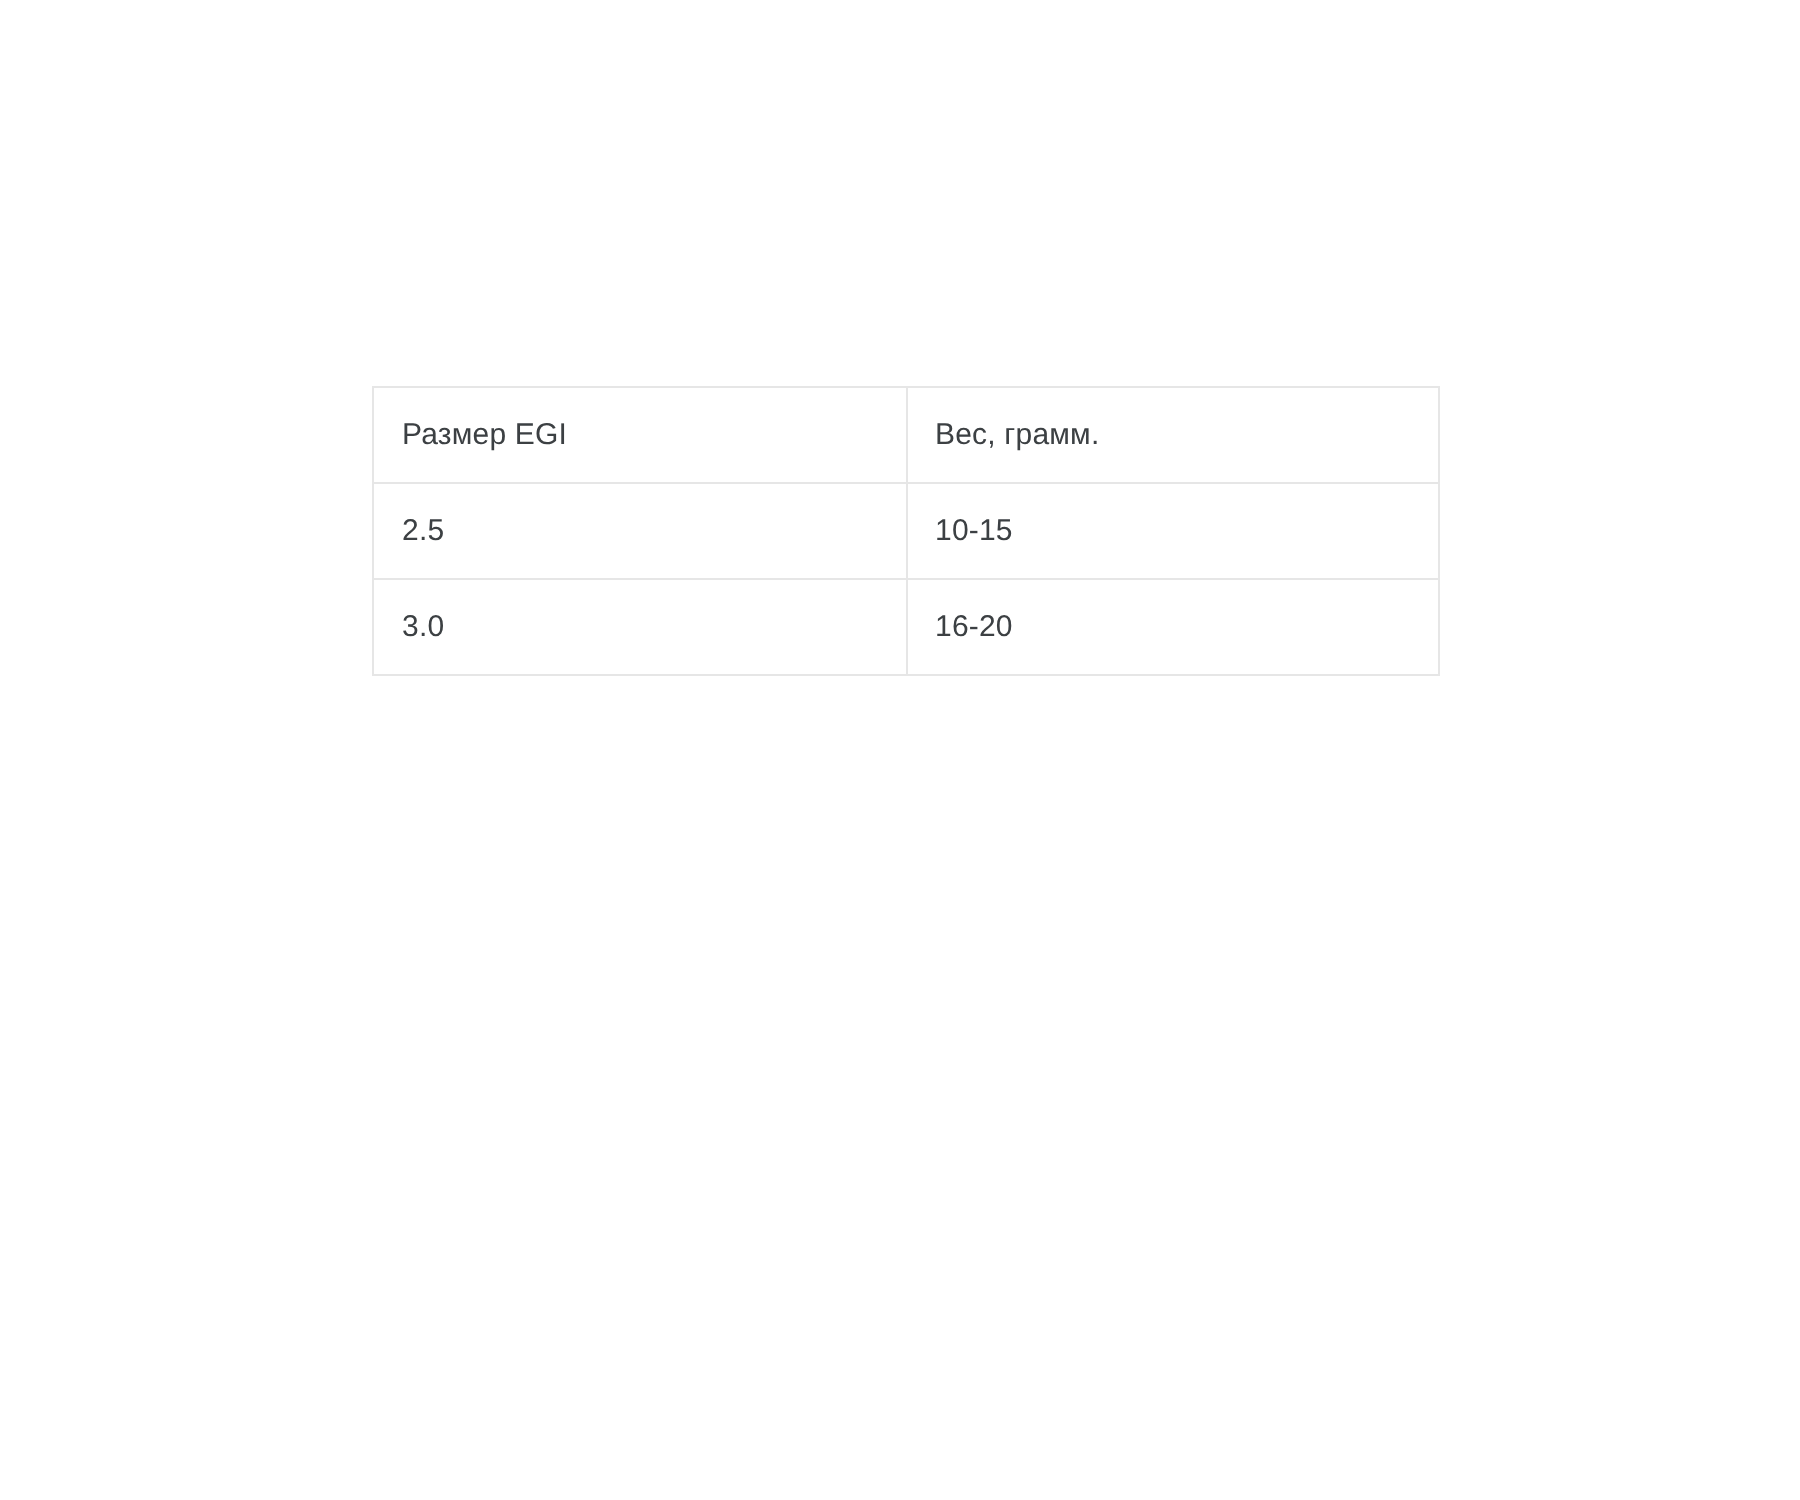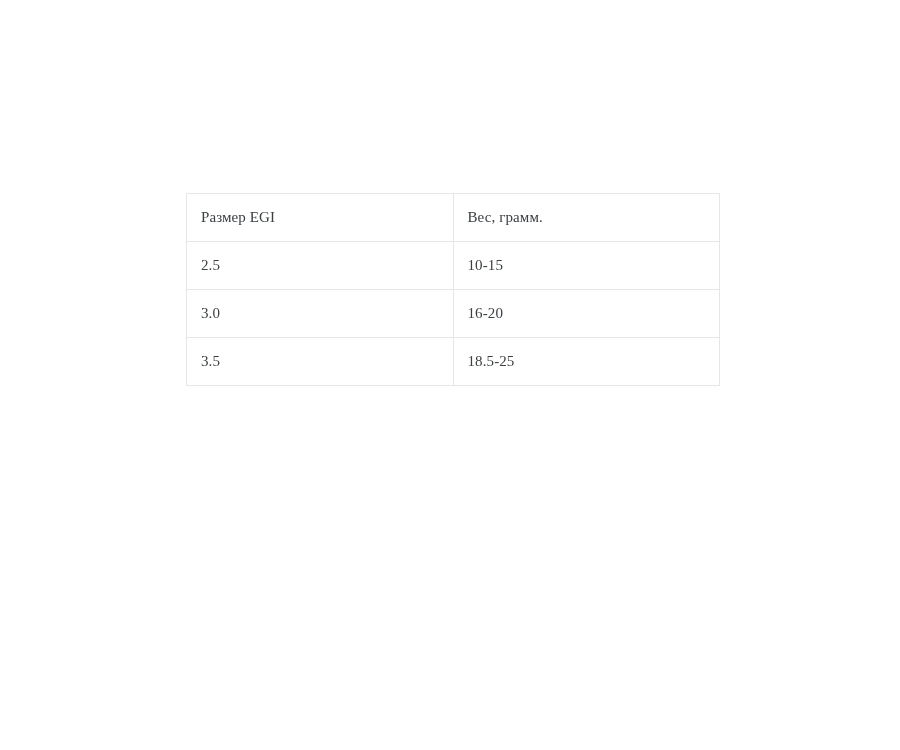--- a/index.html
+++ b/index.html
@@ -11,21 +11,20 @@
     height: 750px;
     background: #ffffff;
     font-family: "Liberation Sans", sans-serif;
     overflow: hidden;
   }
   .page {
     position: relative;
     width: 900px;
     height: 620px;
     background: #ffffff;
-    font-family: Liberation Serif, serif;
   }
   .size-table-wrap {
     position: absolute;
     left: 186px;
     top: 193px;
     width: 534px;
   }
   table.size-table {
     border-collapse: collapse;
     width: 534px;
@@ -79,21 +78,17 @@
       </thead>
       <tbody>
         <tr>
           <td>2.5</td>
           <td>10-15</td>
         </tr>
         <tr>
           <td>3.0</td>
           <td>16-20</td>
         </tr>
-        <tr>
-          <td>3.5</td>
-          <td>18.5-25</td>
-        </tr>
       </tbody>
     </table>
   </div>
 
 </div>
 
 </body></html>

